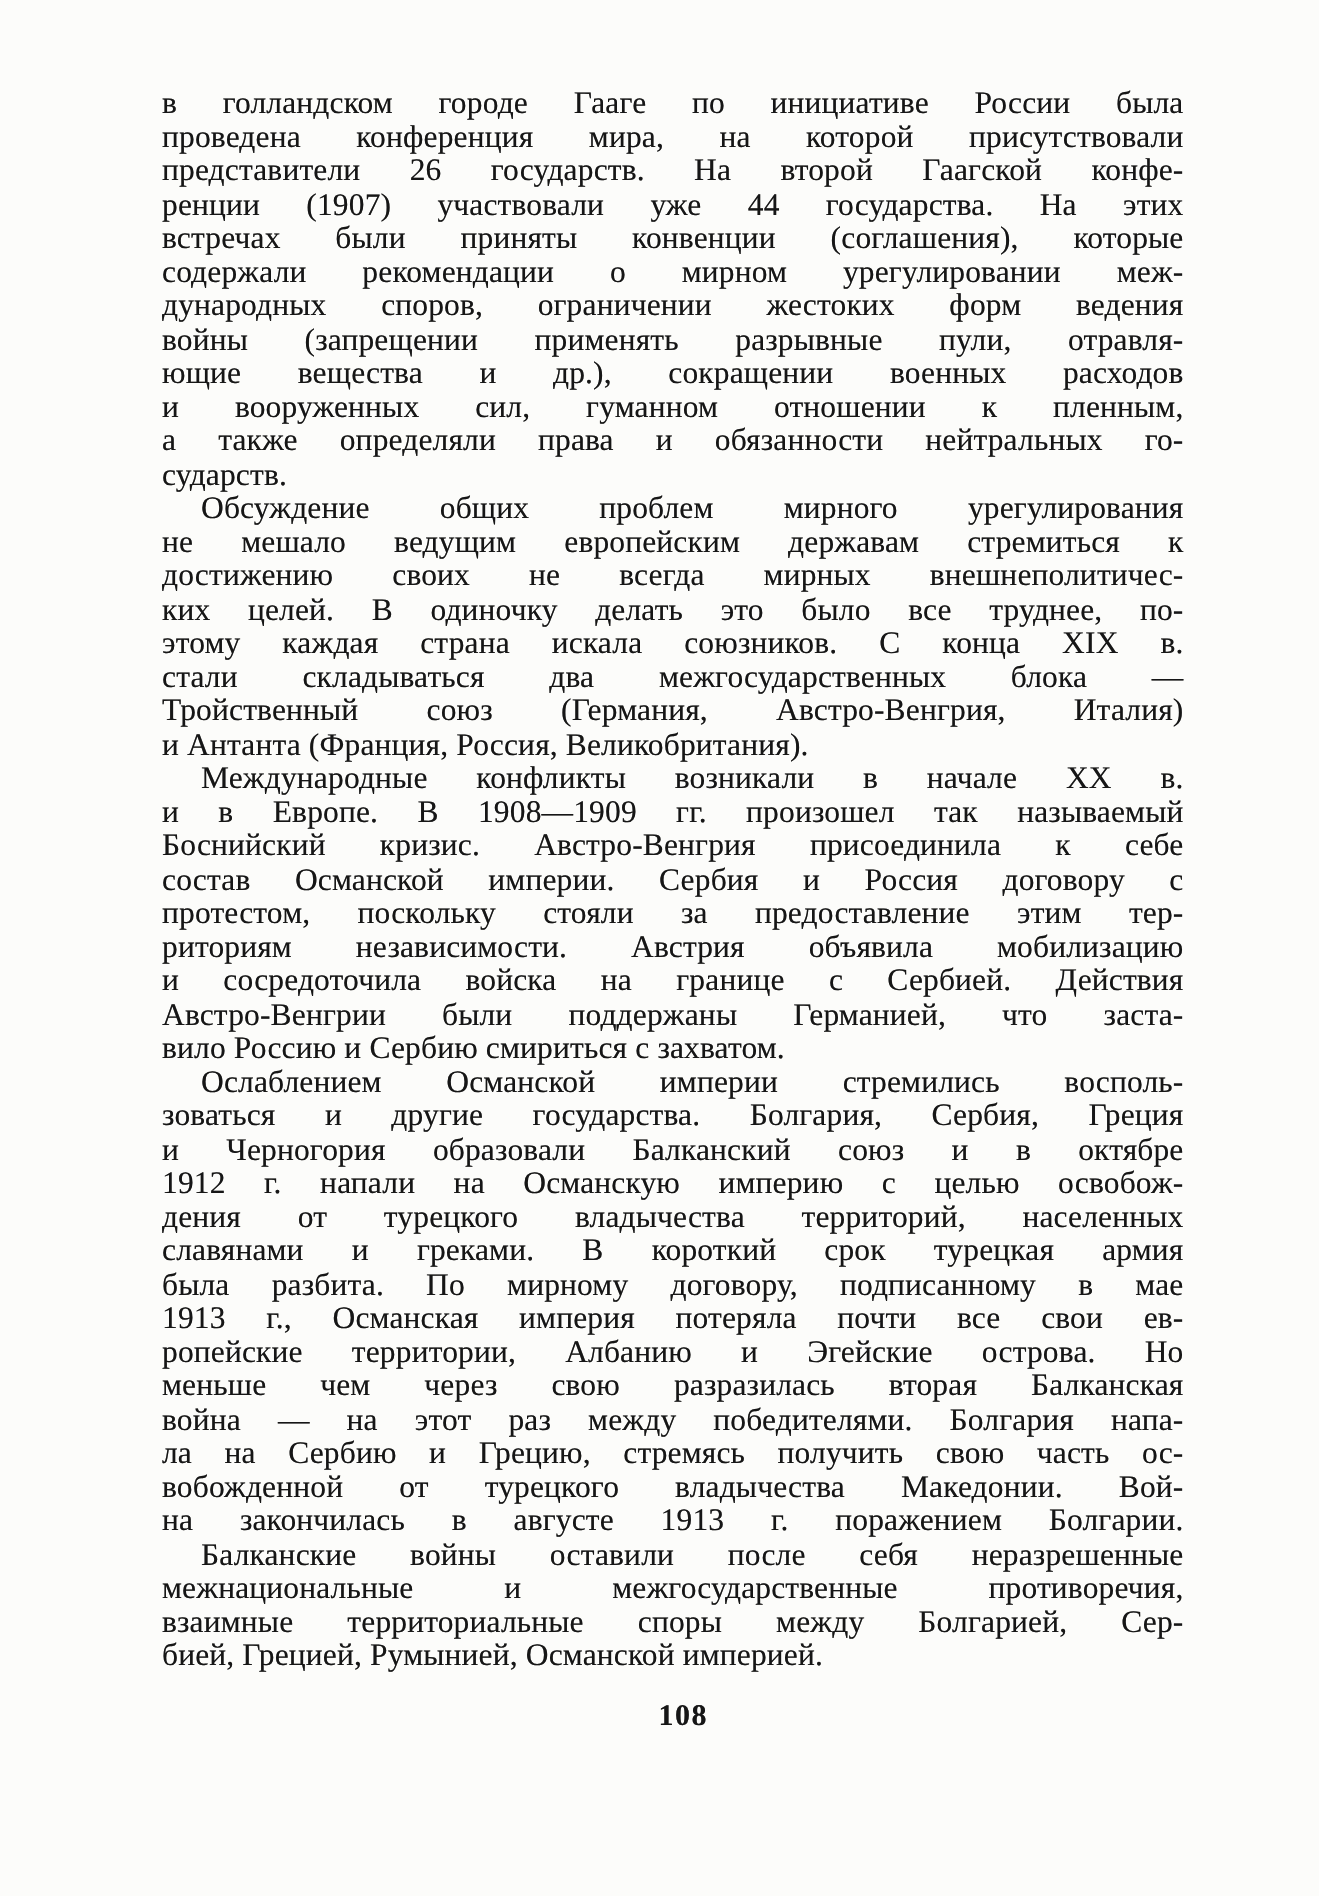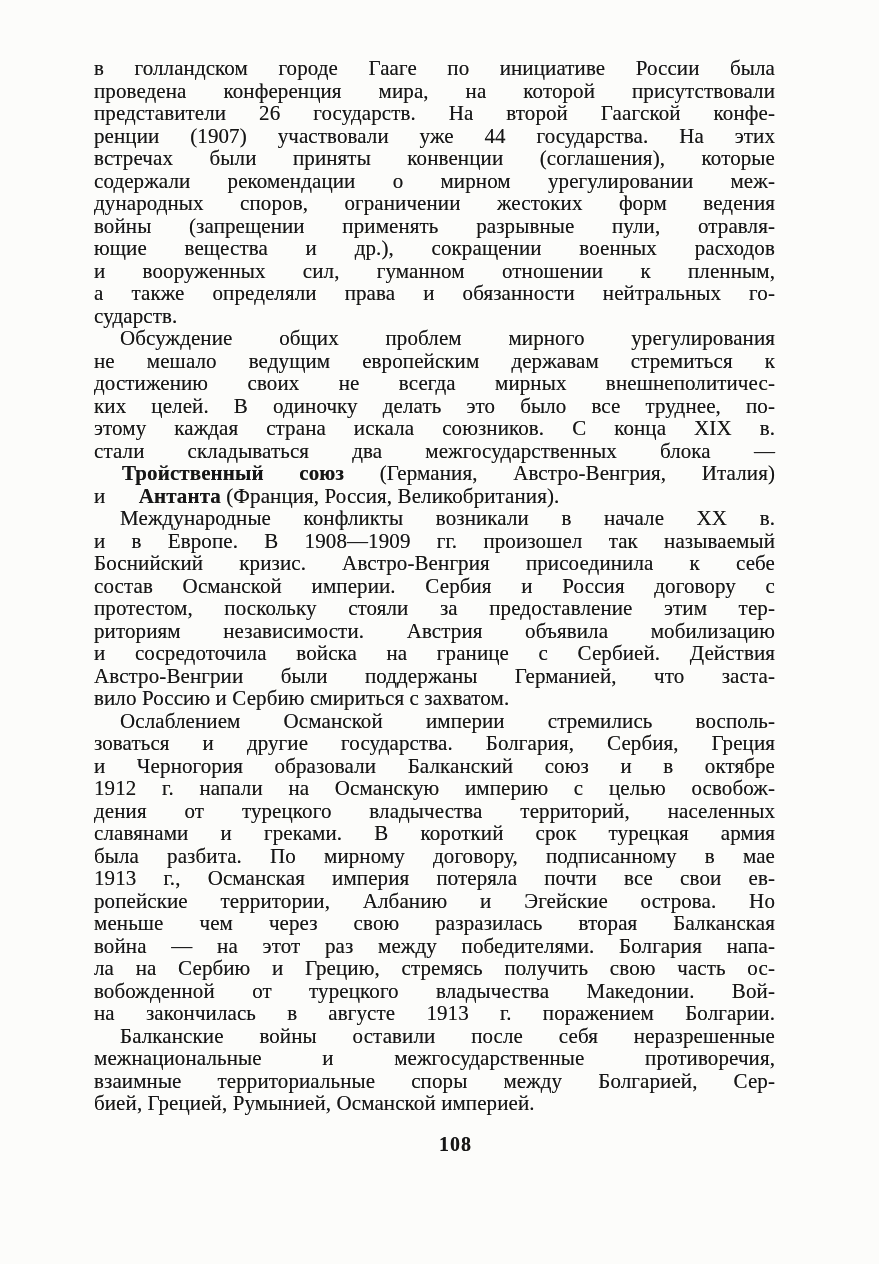--- a/index.html
+++ b/index.html
@@ -11,21 +11,21 @@
     position: relative;
     width: 879px;
     height: 1264px;
     background: #fcfcfa;
     overflow: hidden;
     font-family: "Liberation Serif", "DejaVu Serif", serif;
     color: #161616;
   }
   .text-block {
     position: absolute;
-    left: 94px;
+    left: 108px;
     top: 57px;
     width: 681px;
   }
   .para {
     margin: 0;
     padding: 0;
   }
   .line {
     font-size: 21px;
     line-height: 22.5px;
@@ -37,22 +37,21 @@
     text-shadow: 0 0 0.4px rgba(20,20,20,0.55);
   }
   .line.lastline {
     text-align-last: left;
   }
   .line.indent {
     text-indent: 26px;
     font-family: Liberation Serif, serif;
   }
   .bold {
-    font-weight: 700;
-    margin-left: 28px;
+    font-weight: 400;
   }
   .page-number {
     position: absolute;
     top: 1133px;
     left: 16px;
     width: 100%;
     text-align: center;
     font-size: 20px;
     font-weight: 700;
     letter-spacing: 1px;

